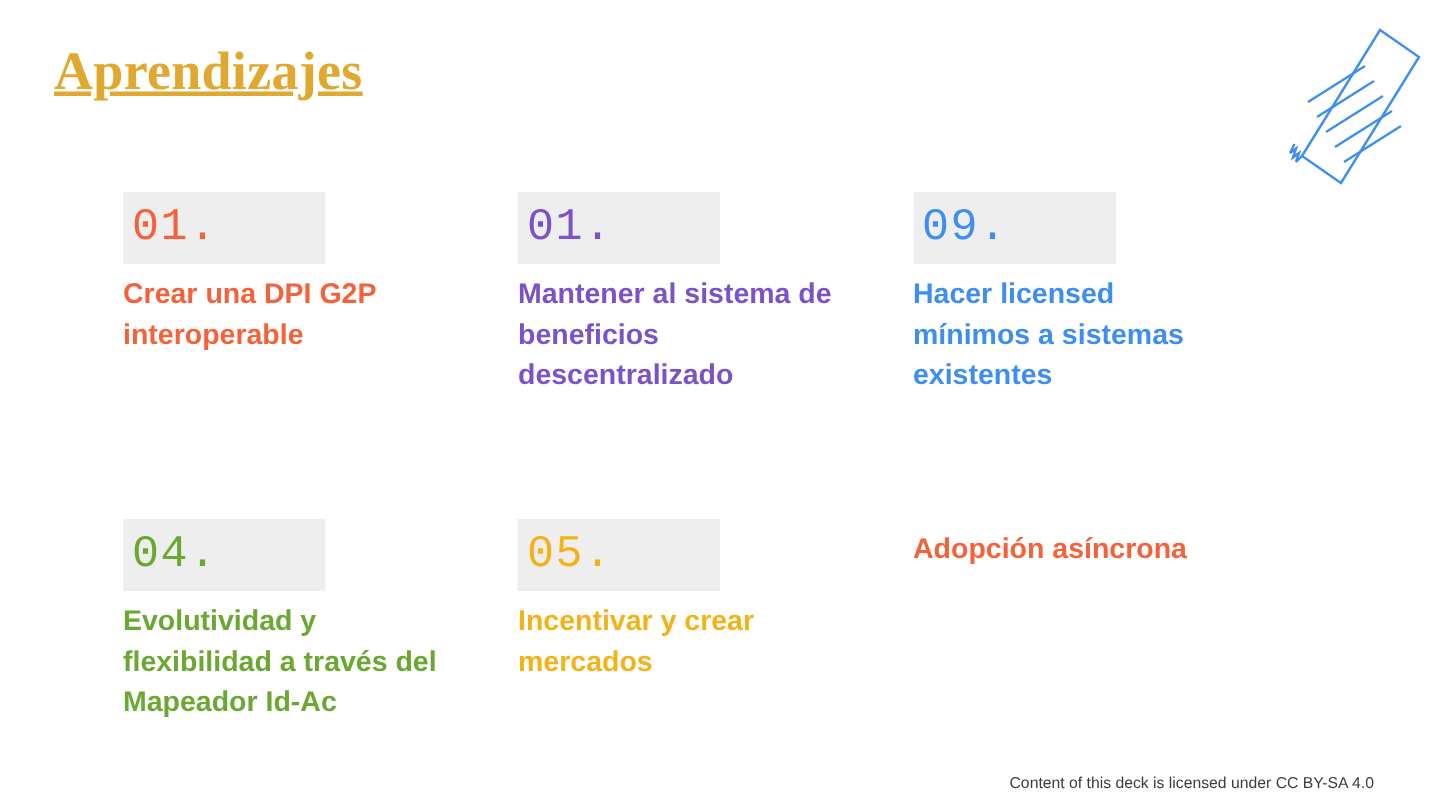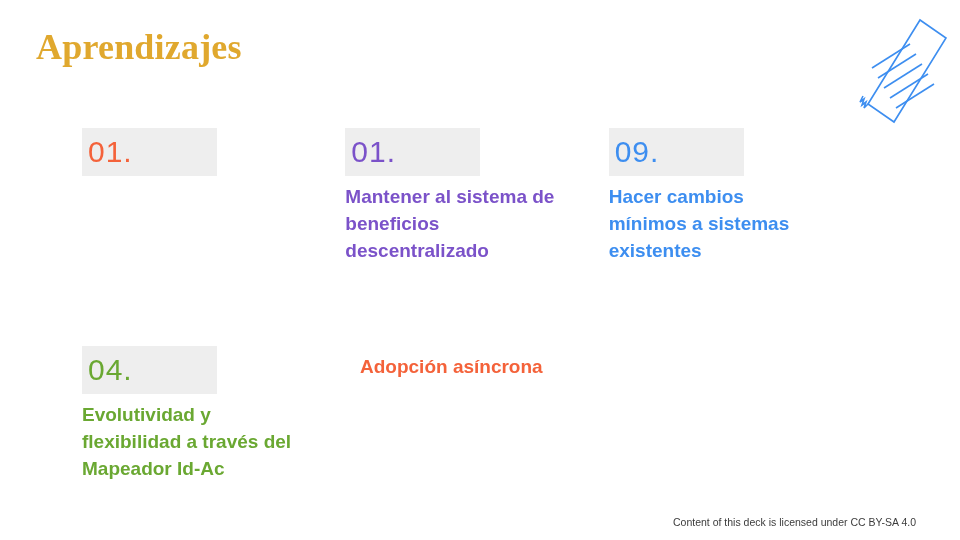--- a/index.html
+++ b/index.html
@@ -21,20 +21,21 @@
   }
   .title {
     position: absolute;
     left: 36px;
     top: 26px;
     font-family: "Liberation Serif", serif;
     font-weight: bold;
     font-size: 36px;
     color: #e0a82e;
     letter-spacing: 0.2px;
+    text-decoration: underline;
   }
   .grid {
     position: absolute;
     left: 82px;
     top: 128px;
     width: 790px;
   }
   .row {
     display: flex;
     flex-direction: row;
@@ -48,21 +49,21 @@
   .num-box {
     background: #eeeeee;
     width: 135px;
     height: 48px;
     display: flex;
     align-items: center;
     padding-left: 6px;
     box-sizing: border-box;
   }
   .num {
-    font-family: Liberation Sans, sans-serif;
+    font-family: Liberation Mono, monospace;
     font-weight: normal;
     font-size: 30px;
     letter-spacing: 1px;
   }
   .label {
     margin-top: 8px;
     font-family: "Liberation Sans", sans-serif;
     font-weight: bold;
     font-size: 19px;
     line-height: 1.42;
@@ -112,47 +113,54 @@
   </svg>
 
   <div class="grid">
 
     <div class="row row-1">
 
       <div class="cell col-1">
         <div class="num-box">
           <span class="num" style="color:#f4623a">01.</span>
         </div>
+        <div class="label" style="color:#f4623a">Crear una DPI G2P interoperable</div>
       </div>
 
       <div class="cell col-2">
         <div class="num-box">
           <span class="num" style="color:#7b52c9">01.</span>
         </div>
         <div class="label" style="color:#7b52c9">Mantener al sistema de beneficios descentralizado</div>
       </div>
 
       <div class="cell col-3">
         <div class="num-box">
           <span class="num" style="color:#3d8ef0">09.</span>
         </div>
-        <div class="label" style="color:#3d8ef0">Hacer cambios mínimos a sistemas existentes</div>
+        <div class="label" style="color:#3d8ef0">Hacer licensed mínimos a sistemas existentes</div>
       </div>
 
     </div>
 
     <div class="row row-2">
 
       <div class="cell col-1">
         <div class="num-box">
           <span class="num" style="color:#6aa832">04.</span>
         </div>
         <div class="label" style="color:#6aa832">Evolutividad y flexibilidad a través del Mapeador Id-Ac</div>
       </div>
 
+      <div class="cell col-2">
+        <div class="num-box">
+          <span class="num" style="color:#f2b319">05.</span>
+        </div>
+        <div class="label" style="color:#f2b319">Incentivar y crear mercados</div>
+      </div>
 
       <div class="cell col-3">
         <div class="label" style="color:#f4623a">Adopción asíncrona</div>
       </div>
 
     </div>
 
   </div>
 
   <div class="footer">Content of this deck is licensed under CC BY-SA 4.0</div>

